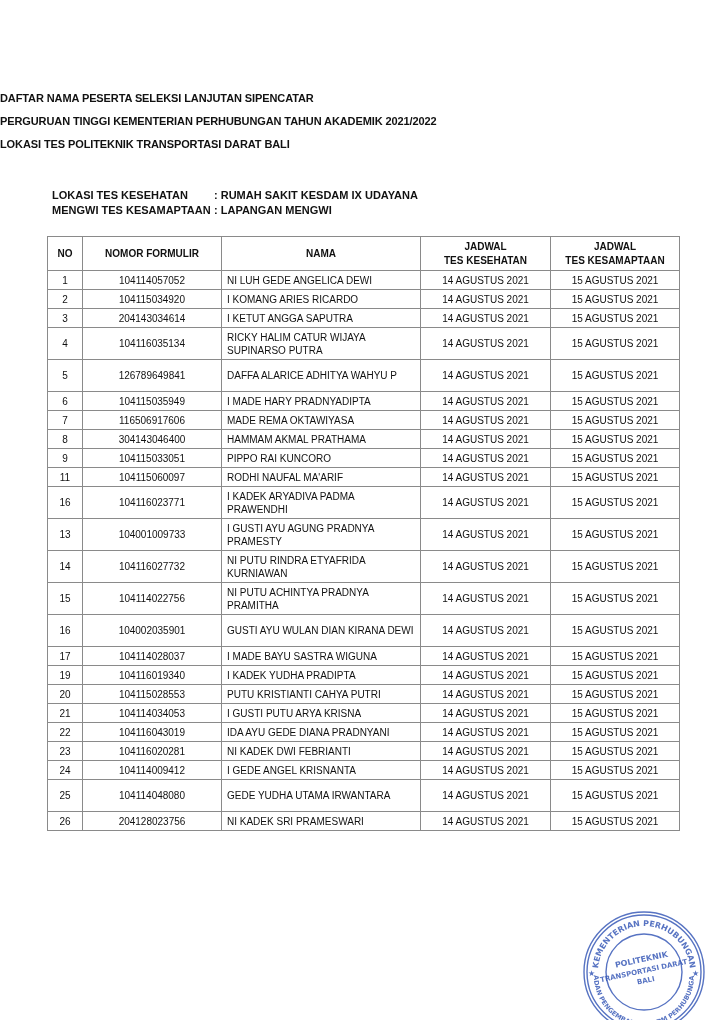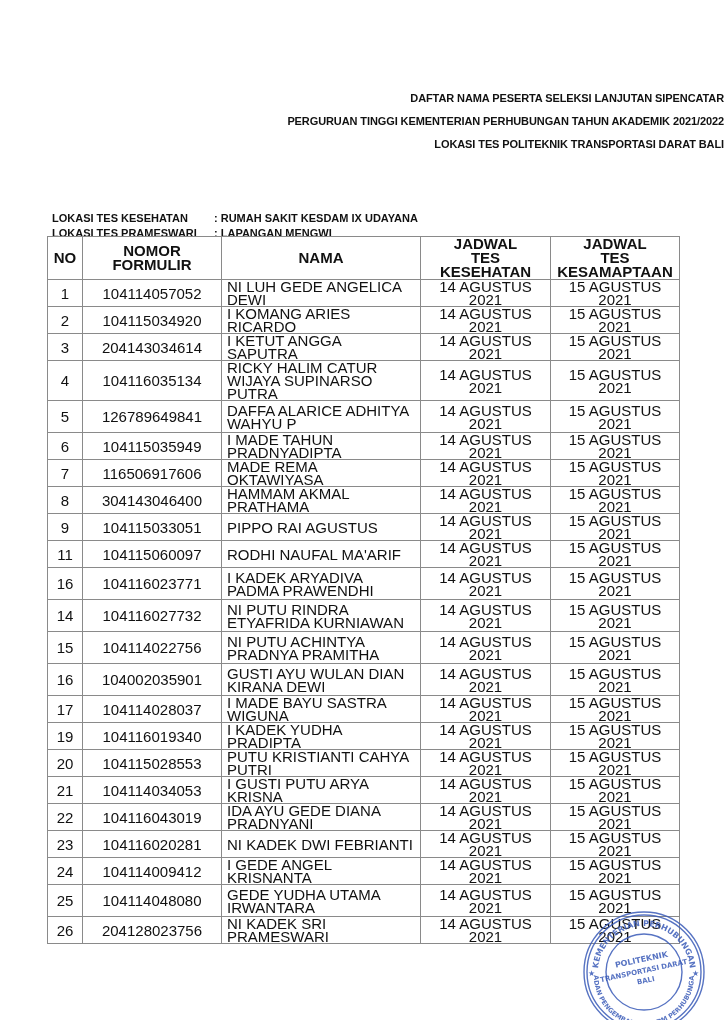--- a/index.html
+++ b/index.html
@@ -1,23 +1,23 @@
 <!DOCTYPE html>
 <html><head>
 <meta charset="utf-8">
 <style>
   html, body { margin:0; padding:0; background:#ffffff; }
   body { width:724px; height:1024px; position:relative; overflow:hidden;
          font-family:"Liberation Sans", "DejaVu Sans", sans-serif; color:#111; }
-  .title-block { position:absolute; top:87px; left:0; width:724px; text-align:right; }
+  .title-block { position:absolute; top:87px; left:0; width:724px; text-align:left; }
   .title-line { font-weight:bold; font-size:11px; letter-spacing:-0.1px; height:23px; line-height:23px; }
-  .info { position:absolute; left:52px; top:188px; font-weight:bold; font-size:11px;margin-top:23px; }
+  .info { position:absolute; left:52px; top:188px; font-weight:bold; font-size:11px; }
   .info-row { height:15px; line-height:15px; display:flex; }
   .info-label { width:162px; }
-  table { position:absolute; left:47px; top:236px; border-collapse:collapse; font-size:15px; }
+  table { position:absolute; left:47px; top:236px; border-collapse:collapse; font-size:10px; }
   th, td { border:1px solid #8a8a8a; padding:0 5px; }
   th { font-weight:bold; text-align:center; height:33px; line-height:14px; }
   td { height:18px; line-height:13px; }
   td.c { text-align:center; }
   td.two { height:31px; }
   .col-no { width:24px; } .col-form { width:128px;text-align:center; } .col-name { width:188px;margin-top:12px; }
   .col-k { width:119px; } .col-s { width:118px; }
   .stamp { position:absolute; left:568px; top:908px; width:148px; height:112px; }
 </style>
 </head>
@@ -28,21 +28,21 @@
   <div class="title-line">PERGURUAN TINGGI KEMENTERIAN PERHUBUNGAN TAHUN AKADEMIK 2021/2022</div>
   <div class="title-line">LOKASI TES POLITEKNIK TRANSPORTASI DARAT BALI</div>
 </div>
 
 <div class="info">
   <div class="info-row">
     <span class="info-label">LOKASI TES KESEHATAN</span>
     <span>: RUMAH SAKIT KESDAM IX UDAYANA</span>
   </div>
   <div class="info-row">
-    <span class="info-label">LOKASI TES PRAMESWARI</span>
+    <span class="info-label">MENGWI TES KESAMAPTAAN</span>
     <span>: LAPANGAN MENGWI</span>
   </div>
 </div>
 
 <table>
   <thead>
     <tr>
       <th class="col-no">NO</th>
       <th class="col-form">NOMOR FORMULIR</th>
       <th class="col-name">NAMA</th>
@@ -88,56 +88,63 @@
       <tr>
         <td class="c two">5</td>
         <td class="c two">126789649841</td>
         <td class="two">DAFFA ALARICE ADHITYA WAHYU P</td>
         <td class="c two">14 AGUSTUS 2021</td>
         <td class="c two">15 AGUSTUS 2021</td>
       </tr>
       <tr>
         <td class="c">6</td>
         <td class="c">104115035949</td>
-        <td>I MADE TAHUN PRADNYADIPTA</td>
+        <td>I MADE HARY PRADNYADIPTA</td>
         <td class="c">14 AGUSTUS 2021</td>
         <td class="c">15 AGUSTUS 2021</td>
       </tr>
       <tr>
         <td class="c">7</td>
         <td class="c">116506917606</td>
         <td>MADE REMA OKTAWIYASA</td>
         <td class="c">14 AGUSTUS 2021</td>
         <td class="c">15 AGUSTUS 2021</td>
       </tr>
       <tr>
         <td class="c">8</td>
         <td class="c">304143046400</td>
         <td>HAMMAM AKMAL PRATHAMA</td>
         <td class="c">14 AGUSTUS 2021</td>
         <td class="c">15 AGUSTUS 2021</td>
       </tr>
       <tr>
         <td class="c">9</td>
         <td class="c">104115033051</td>
-        <td>PIPPO RAI AGUSTUS</td>
+        <td>PIPPO RAI KUNCORO</td>
         <td class="c">14 AGUSTUS 2021</td>
         <td class="c">15 AGUSTUS 2021</td>
       </tr>
       <tr>
         <td class="c">11</td>
         <td class="c">104115060097</td>
         <td>RODHI NAUFAL MA'ARIF</td>
         <td class="c">14 AGUSTUS 2021</td>
         <td class="c">15 AGUSTUS 2021</td>
       </tr>
       <tr>
         <td class="c two">16</td>
         <td class="c two">104116023771</td>
         <td class="two">I KADEK ARYADIVA PADMA PRAWENDHI</td>
+        <td class="c two">14 AGUSTUS 2021</td>
+        <td class="c two">15 AGUSTUS 2021</td>
+      </tr>
+      <tr>
+        <td class="c two">13</td>
+        <td class="c two">104001009733</td>
+        <td class="two">I GUSTI AYU AGUNG PRADNYA PRAMESTY</td>
         <td class="c two">14 AGUSTUS 2021</td>
         <td class="c two">15 AGUSTUS 2021</td>
       </tr>
       <tr>
         <td class="c two">14</td>
         <td class="c two">104116027732</td>
         <td class="two">NI PUTU RINDRA ETYAFRIDA KURNIAWAN</td>
         <td class="c two">14 AGUSTUS 2021</td>
         <td class="c two">15 AGUSTUS 2021</td>
       </tr>

